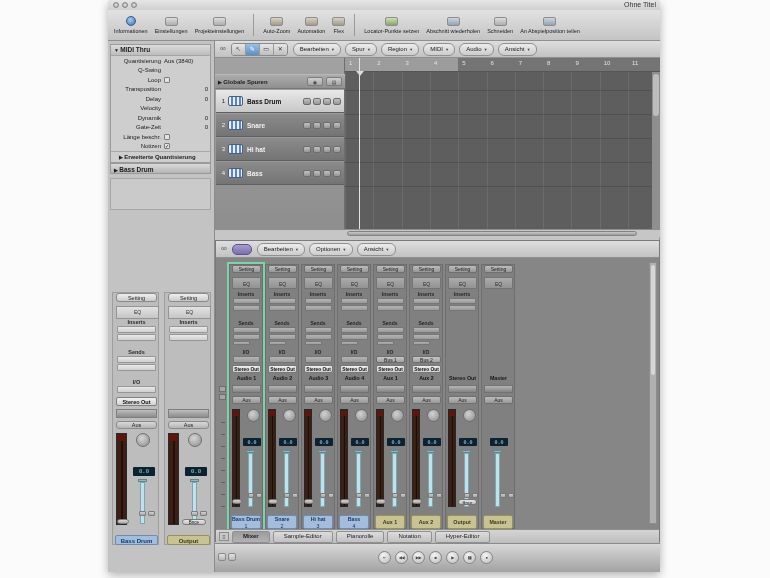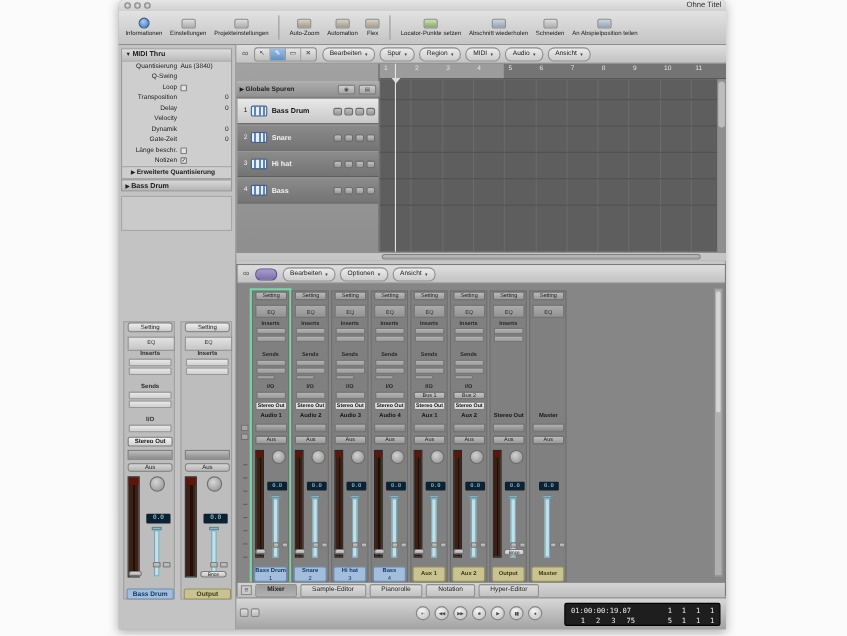--- a/index.html
+++ b/index.html
@@ -791,20 +791,14 @@
         <div class="tpbtn">
           <div class="tpglyph">▶</div>
         </div>
         <div class="tpbtn">
           <div class="tpglyph">▮▮</div>
         </div>
         <div class="tpbtn">
           <div class="tpglyph">●</div>
         </div>
       </div>
-    <div class="lcd">
-      <div class="lcd-time">01:00:00:19.07</div>
-      <div class="lcd-pos">1 2 3 75</div>
-      <div class="lcd-rt">1 1 1 1</div>
-      <div class="lcd-rb">5 1 1 1</div>
-    </div>
   </div>
 </div>
 
 </body></html>

